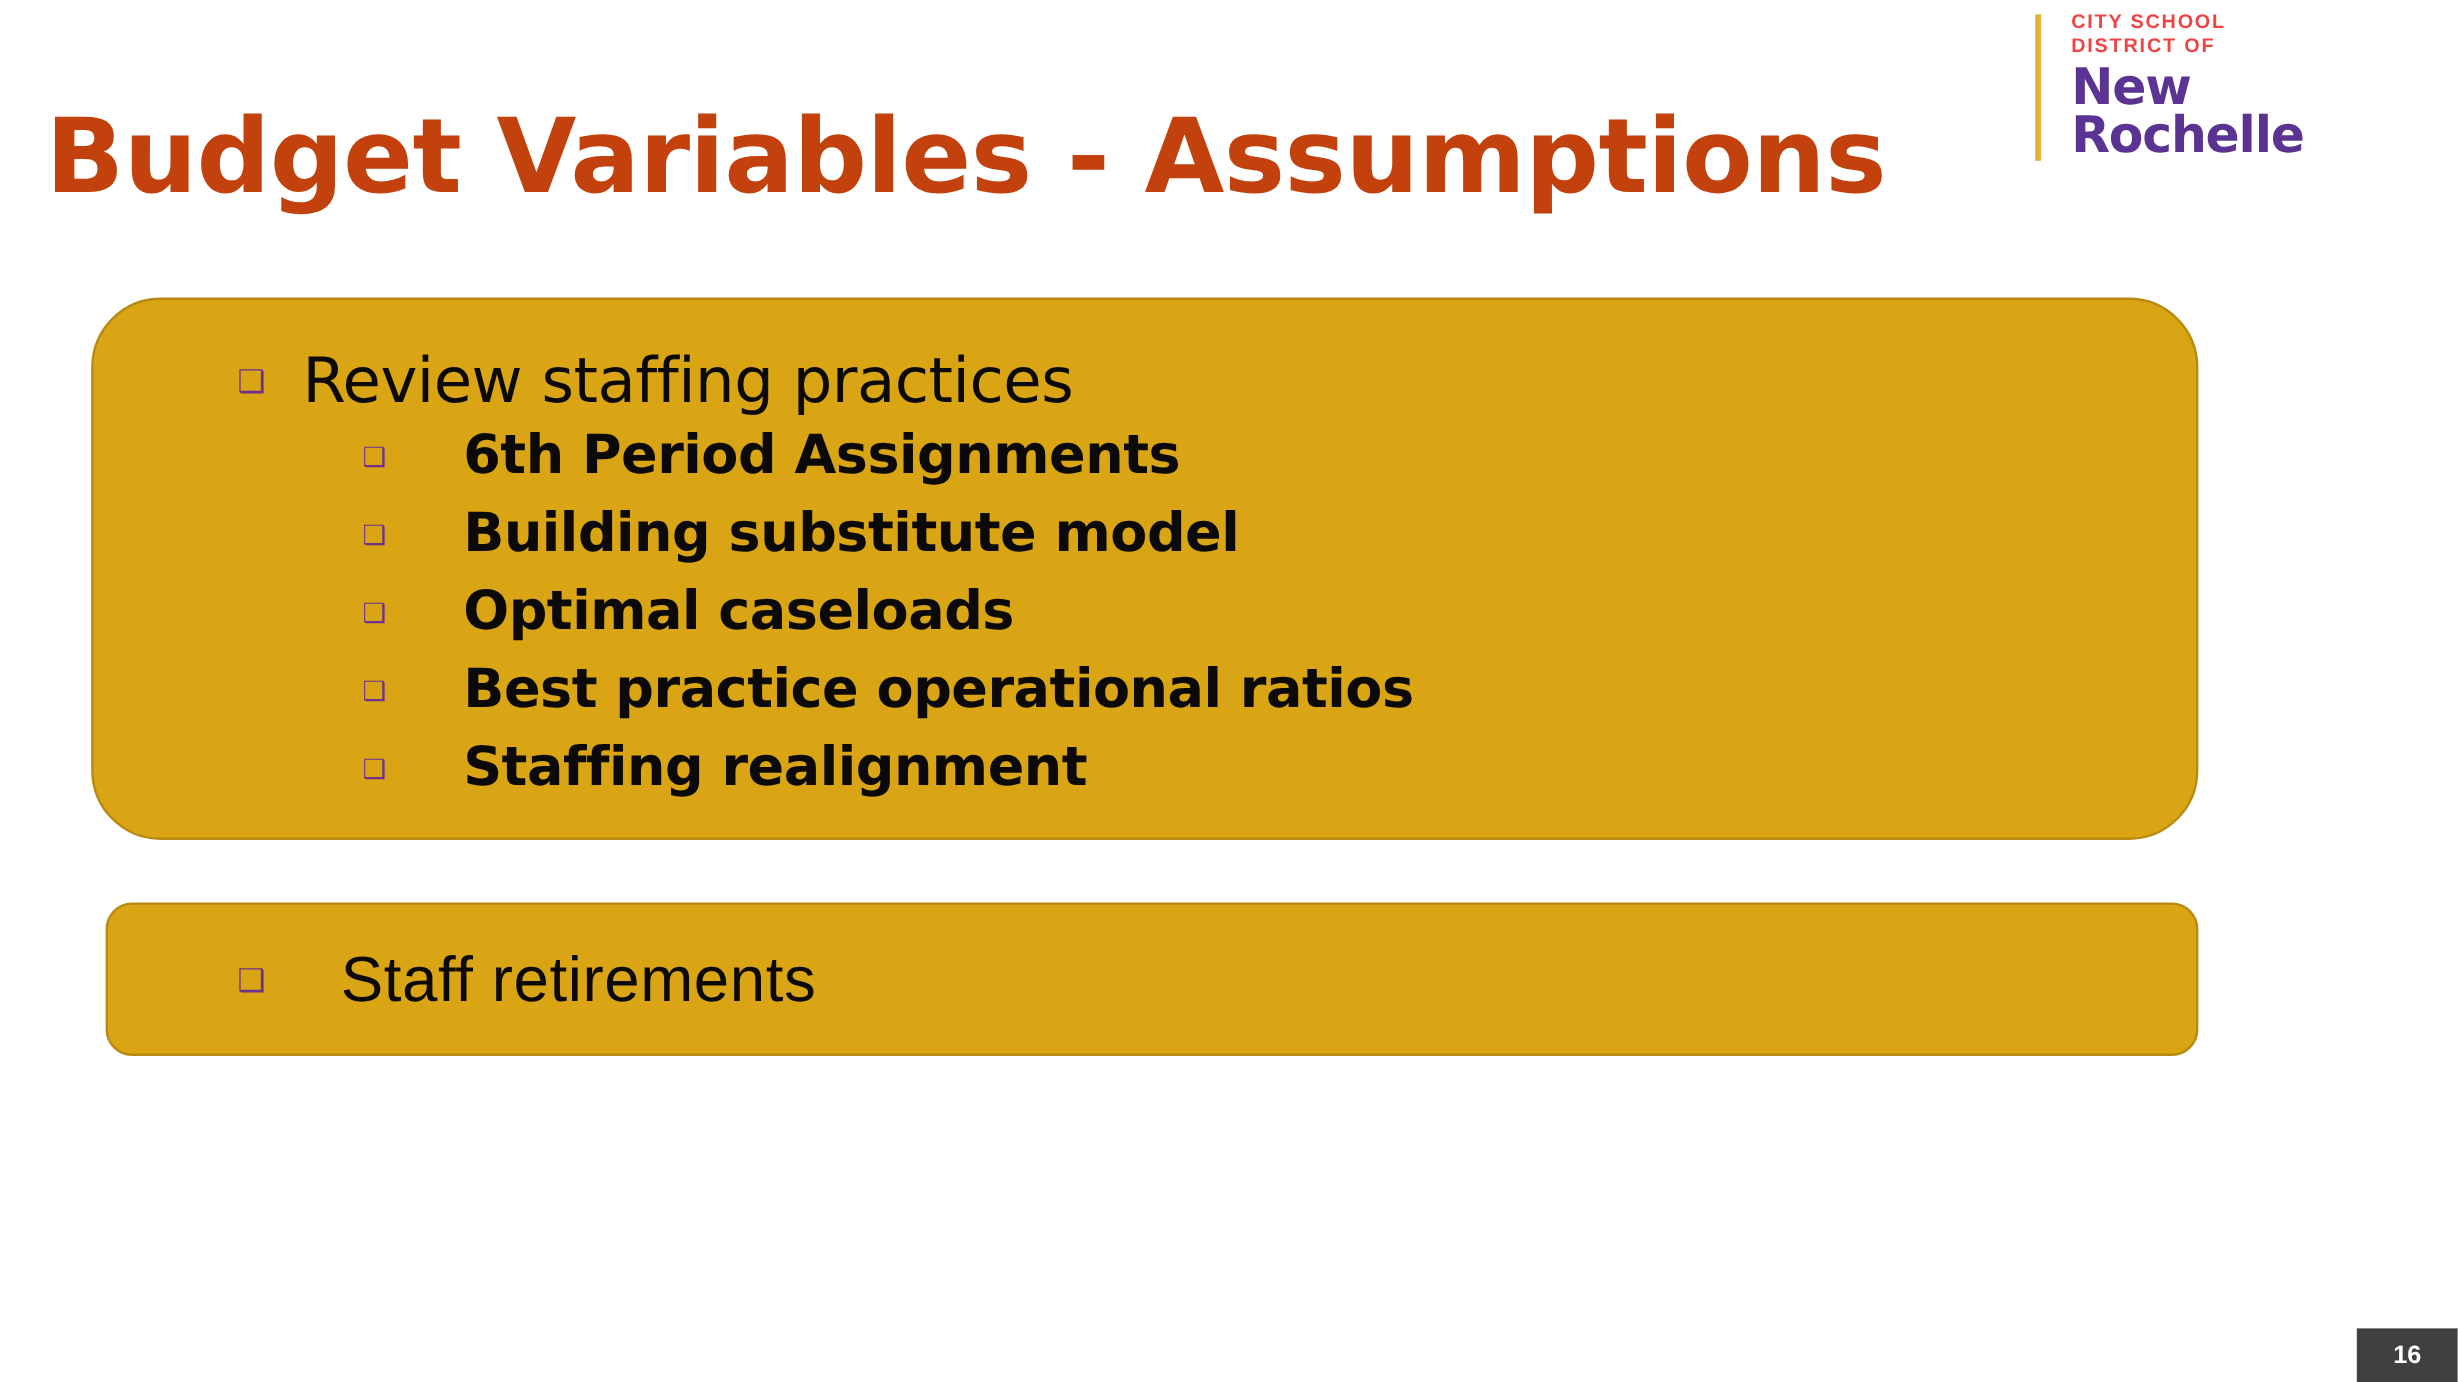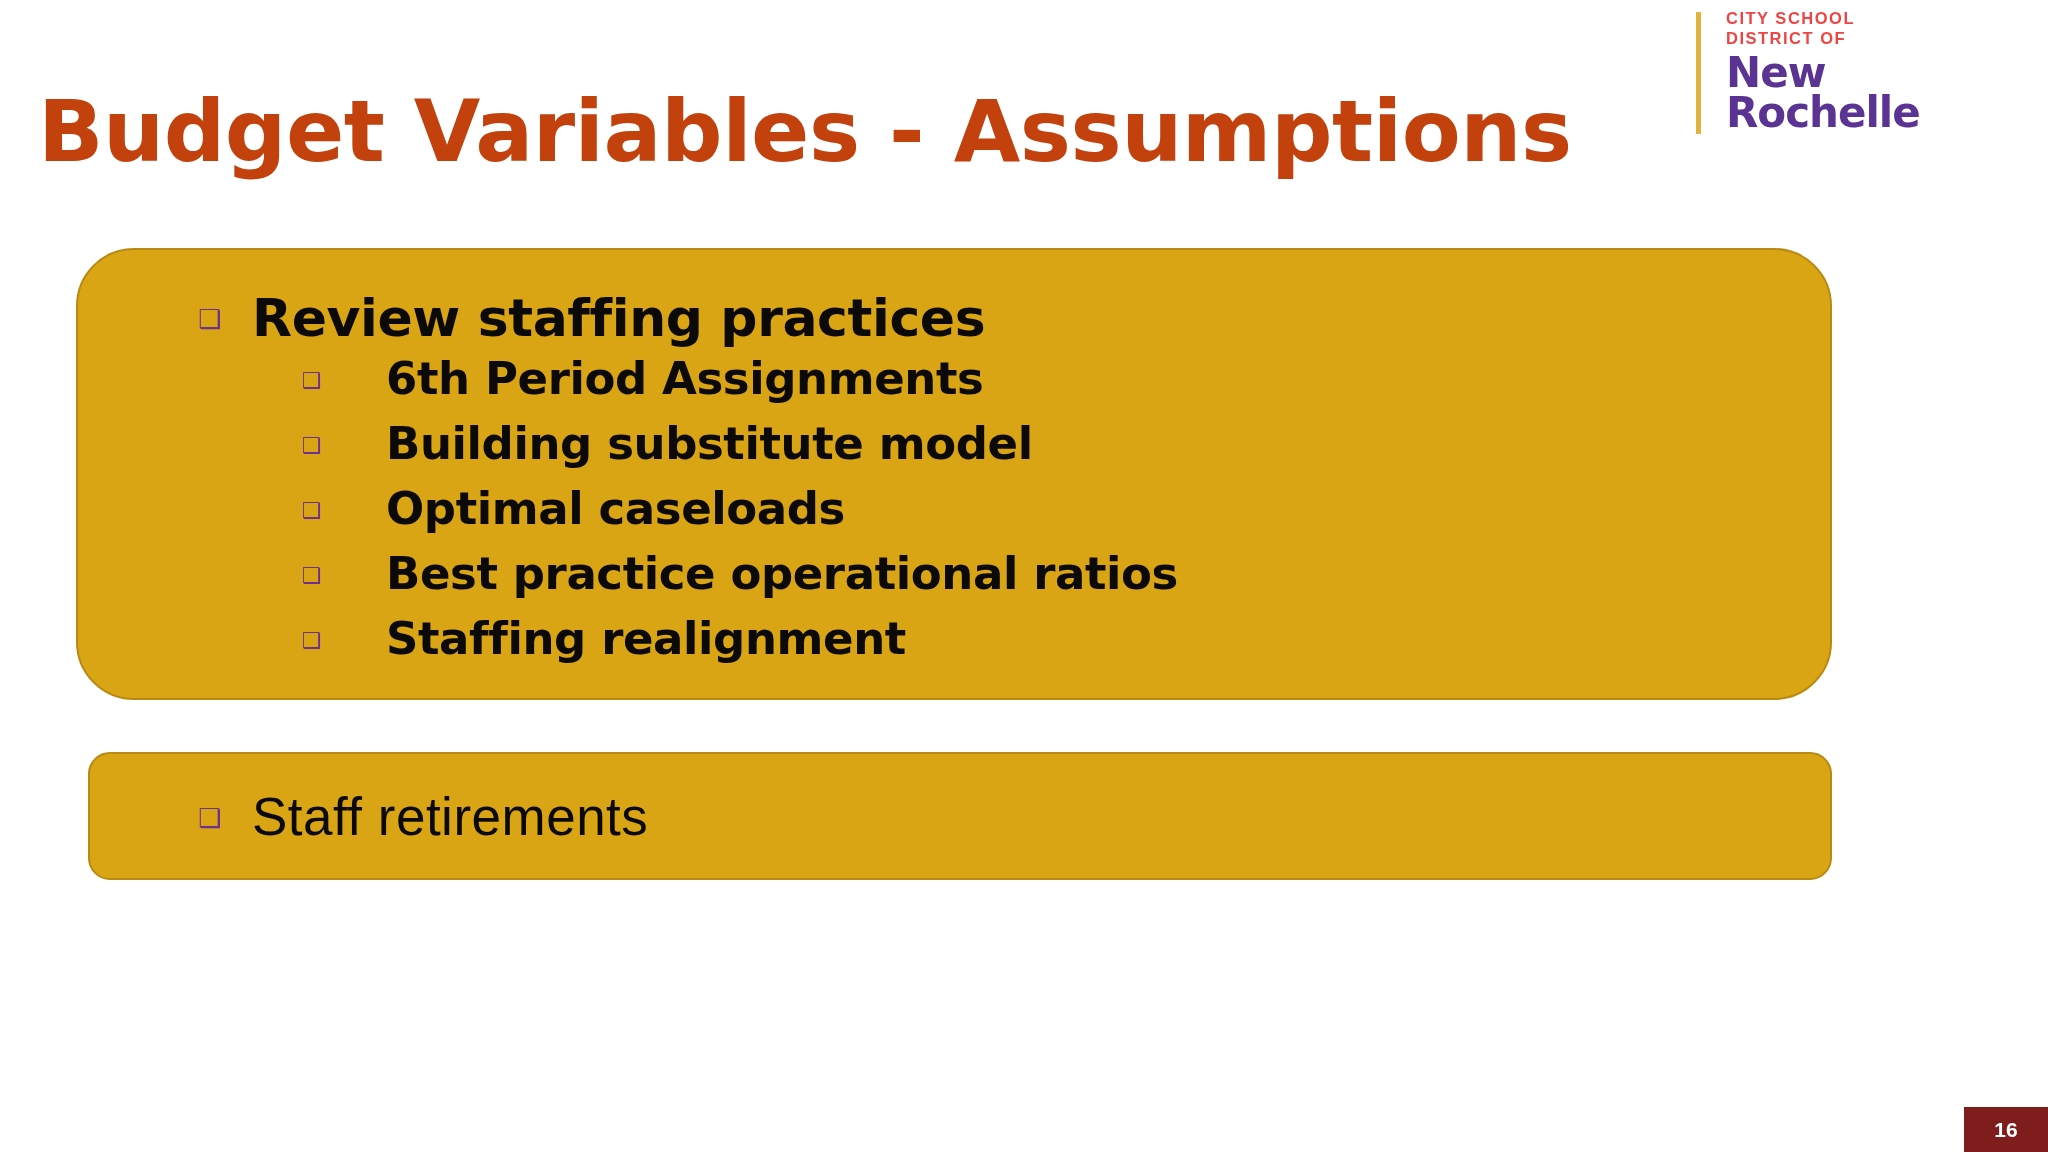--- a/index.html
+++ b/index.html
@@ -130,21 +130,21 @@
   
   .lvl1 { left: 198px; }
   .lvl1 .bullet-marker {
     font-size: 26px;
     width: 54px;
     position: relative;
     top: -8px;
   }
   .lvl1 .bullet-text {
     font-family: "DejaVu Sans", sans-serif;
-    font-weight: bold;
+    font-weight: normal;
     font-size: 52px;
     line-height: 60px;
     letter-spacing: -0.4px;
   }
 
   
   .lvl2 { left: 302px; }
   .lvl2 .bullet-marker {
     font-size: 22px;
     width: 52px;
@@ -167,30 +167,31 @@
     width: 54px;
     position: relative;
     top: -8px;
   }
   #bullet-retirements .bullet-text {
     font-family: "Liberation Sans", sans-serif;
     font-weight: normal;
     font-size: 53px;
     line-height: 62px;
     letter-spacing: 0.5px;
+    margin-left: 32px;
   }
 
   
   #page-number-badge {
     position: absolute;
     right: 0px;
     bottom: 0px;
     width: 84px;
     height: 45px;
-    background: #7f1d1d;
+    background: #404040;
     display: flex;
     align-items: center;
     justify-content: center;
   }
   #page-number-value {
     color: #ffffff;
     font-family: "Liberation Sans", sans-serif;
     font-weight: bold;
     font-size: 21px;
     line-height: 1;

